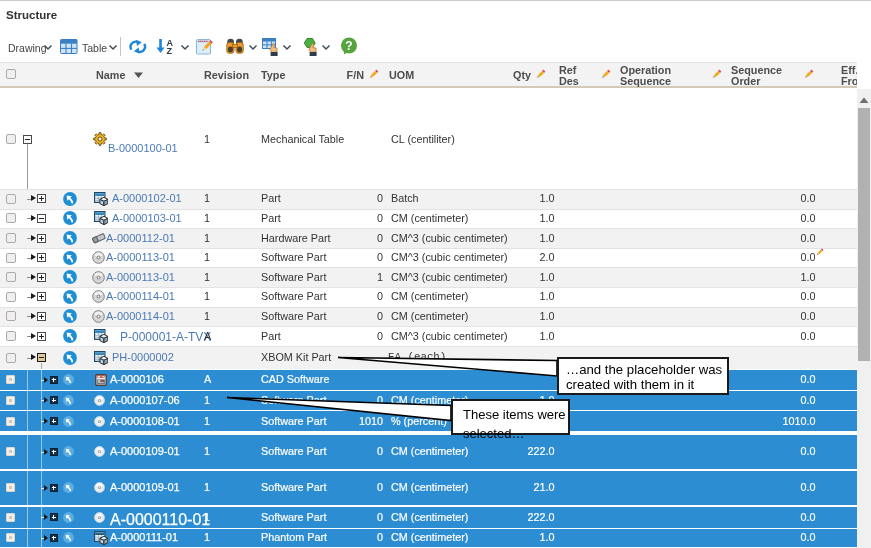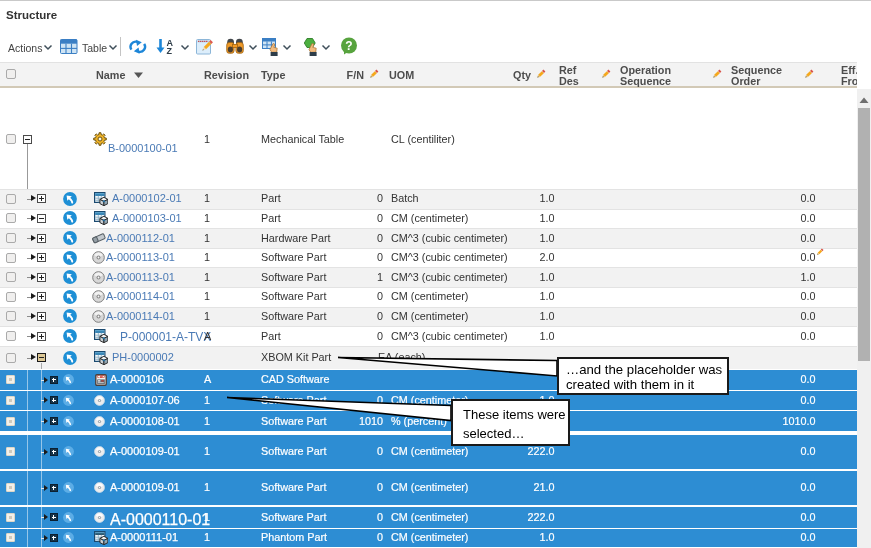--- a/index.html
+++ b/index.html
@@ -19,21 +19,21 @@
 .tri{position:absolute;width:0;height:0;border-left:5px solid #1a1a1a;
  border-top:3.5px solid transparent;border-bottom:3.5px solid transparent}
 .expd{position:absolute;width:8px;height:8px;background:#16344a;border:1px solid #0b1f30}
 .expd:before{content:"";position:absolute;left:1px;right:1px;top:2.5px;height:1px;background:#fff}
 .expd:after{content:"";position:absolute;top:1px;bottom:1px;left:2.5px;width:1px;background:#fff}
 .stub{position:absolute;height:1px;background:#8c8c8c}
 </style></head>
 <body>
 <div class="abs" style="left:0;top:0;width:871px;height:1px;background:#c9c9c9"></div>
 <div class="abs" style="left:6px;top:9px;font-size:11.5px;font-weight:bold;color:#333">Structure</div>
-<div class="abs" style="left:8px;top:42px;font-size:10.5px;color:#444">Actions</div>
+<div class="abs" style="left:8px;top:42px;font-size:10.5px;color:#444">Drawing</div>
 <svg width="10" height="8" viewBox="0 0 10 8" style="position:absolute;left:43px;top:44px;">
     <path d="M1.5 1.5 L5 5 L8.5 1.5" stroke="#3f4f5a" stroke-width="1.5" fill="none"></path>
   </svg>
 <svg width="18" height="15" viewBox="0 0 18 15" style="position:absolute;left:60px;top:39px;">
     <rect x="0.5" y="0.5" width="16.5" height="14" rx="1" fill="#cfe4f4" stroke="#3b7fc4" stroke-width="1"></rect>
 <rect x="0.5" y="0.5" width="16.5" height="4.2" fill="#3b7fc4"></rect>
 <line x1="6" y1="4.7" x2="6" y2="14.5" stroke="#3b7fc4" stroke-width="1.1"></line>
 <line x1="11.5" y1="4.7" x2="11.5" y2="14.5" stroke="#3b7fc4" stroke-width="1.1"></line>
 <line x1="0.5" y1="9.4" x2="17" y2="9.4" stroke="#3b7fc4" stroke-width="1.1"></line>
   </svg>
@@ -418,21 +418,21 @@
 <line x1="7.3" y1="3.9" x2="7.3" y2="10.2" stroke="#8fb0c4" stroke-width="0.9"></line>
 <g transform="translate(5.9,5.3)">
 <polygon points="4,0 8,2.1 4,4.2 0,2.1" fill="#f2f2f2" stroke="#2a2a2a" stroke-width="1"></polygon>
 <polygon points="0,2.1 4,4.2 4,8.4 0,6.3" fill="#cdd3d8" stroke="#2a2a2a" stroke-width="1"></polygon>
 <polygon points="4,4.2 8,2.1 8,6.3 4,8.4" fill="#93a7b4" stroke="#2a2a2a" stroke-width="1"></polygon>
 <rect x="2.9" y="3.1" width="2.2" height="1.8" fill="#2470a0"></rect>
 </g>
   </svg>
 <div class="t" style="left:112px;top:351.1px;color:#4a7ab5;font-size:11px">PH-0000002</div>
 <div class="t" style="left:261px;top:351.1px;">XBOM Kit Part</div>
-<div class="t" style="left:378px;top:351.1px;">EA (each)</div>
+<div class="t" style="left:388px;top:351.1px;font-family:Liberation Mono, monospace;">EA (each)</div>
 <div class="row" style="top:370.0px;height:19.5px;background:#2d8dd3"></div>
 <div class="cbb" style="top:375.2px"></div>
 <div class="abs" style="left:26.5px;top:370.0px;width:1px;height:19.5px;background:rgba(255,255,255,0.5)"></div>
 <div class="abs" style="left:40.5px;top:370.0px;width:1px;height:19.5px;background:rgba(255,255,255,0.5)"></div>
 <div class="stub" style="left:40.5px;top:379.8px;width:3px;background:#dde8f0"></div>
 <div class="tri" style="left:43.5px;top:376.8px;border-left-width:4.5px;border-top-width:3px;border-bottom-width:3px"></div>
 <div class="expd" style="left:49.5px;top:375.8px"></div>
 <svg width="11" height="11" viewBox="0 0 11 11" style="position:absolute;left:62.5px;top:374.25px;">
 <circle cx="5.50" cy="5.50" r="5.42" fill="#5cade6"></circle>
 <path d="M4.40 4.40 L6.13 6.13 C 6.99 7.07, 7.31 7.39, 7.23 8.33" stroke="#ffffff" stroke-width="1.57" fill="none" stroke-linecap="round"></path>
@@ -612,13 +612,13 @@
 <svg width="10" height="7" viewBox="0 0 10 7" style="position:absolute;left:859px;top:97px;">
     <polygon points="5,0.5 9.5,6 0.5,6" fill="#6f6f6f"></polygon>
   </svg>
 <div class="abs" style="left:858px;top:108px;width:12px;height:253px;background:#b1b1b1"></div>
 <svg width="871" height="548" style="position:absolute;left:0;top:0;pointer-events:none">
 <polygon points="338,357.5 557,360.5 557,376" fill="#ffffff" stroke="#000000" stroke-width="1.6"></polygon>
 <polygon points="227,397.5 451,405.5 451,420.5" fill="#ffffff" stroke="#000000" stroke-width="1.6"></polygon>
 </svg>
 <div class="abs" style="left:557px;top:357px;width:172px;height:38px;background:#fff;border:2px solid #1a1a1a;
  font-size:13.2px;color:#000;line-height:15px;padding:2.5px 0 0 7px;white-space:nowrap">…and the placeholder was<br>created with them in it</div>
-<div class="abs" style="left:451px;top:399px;width:119px;height:47px;background:#fff;border:2px solid #1a1a1a;
+<div class="abs" style="left:451px;top:399px;width:119px;height:36px;background:#fff;border:2px solid #1a1a1a;
  font-size:13px;color:#000;line-height:19px;padding:3.5px 0 0 10px;white-space:nowrap">These items were<br>selected…</div>
 </body></html>

